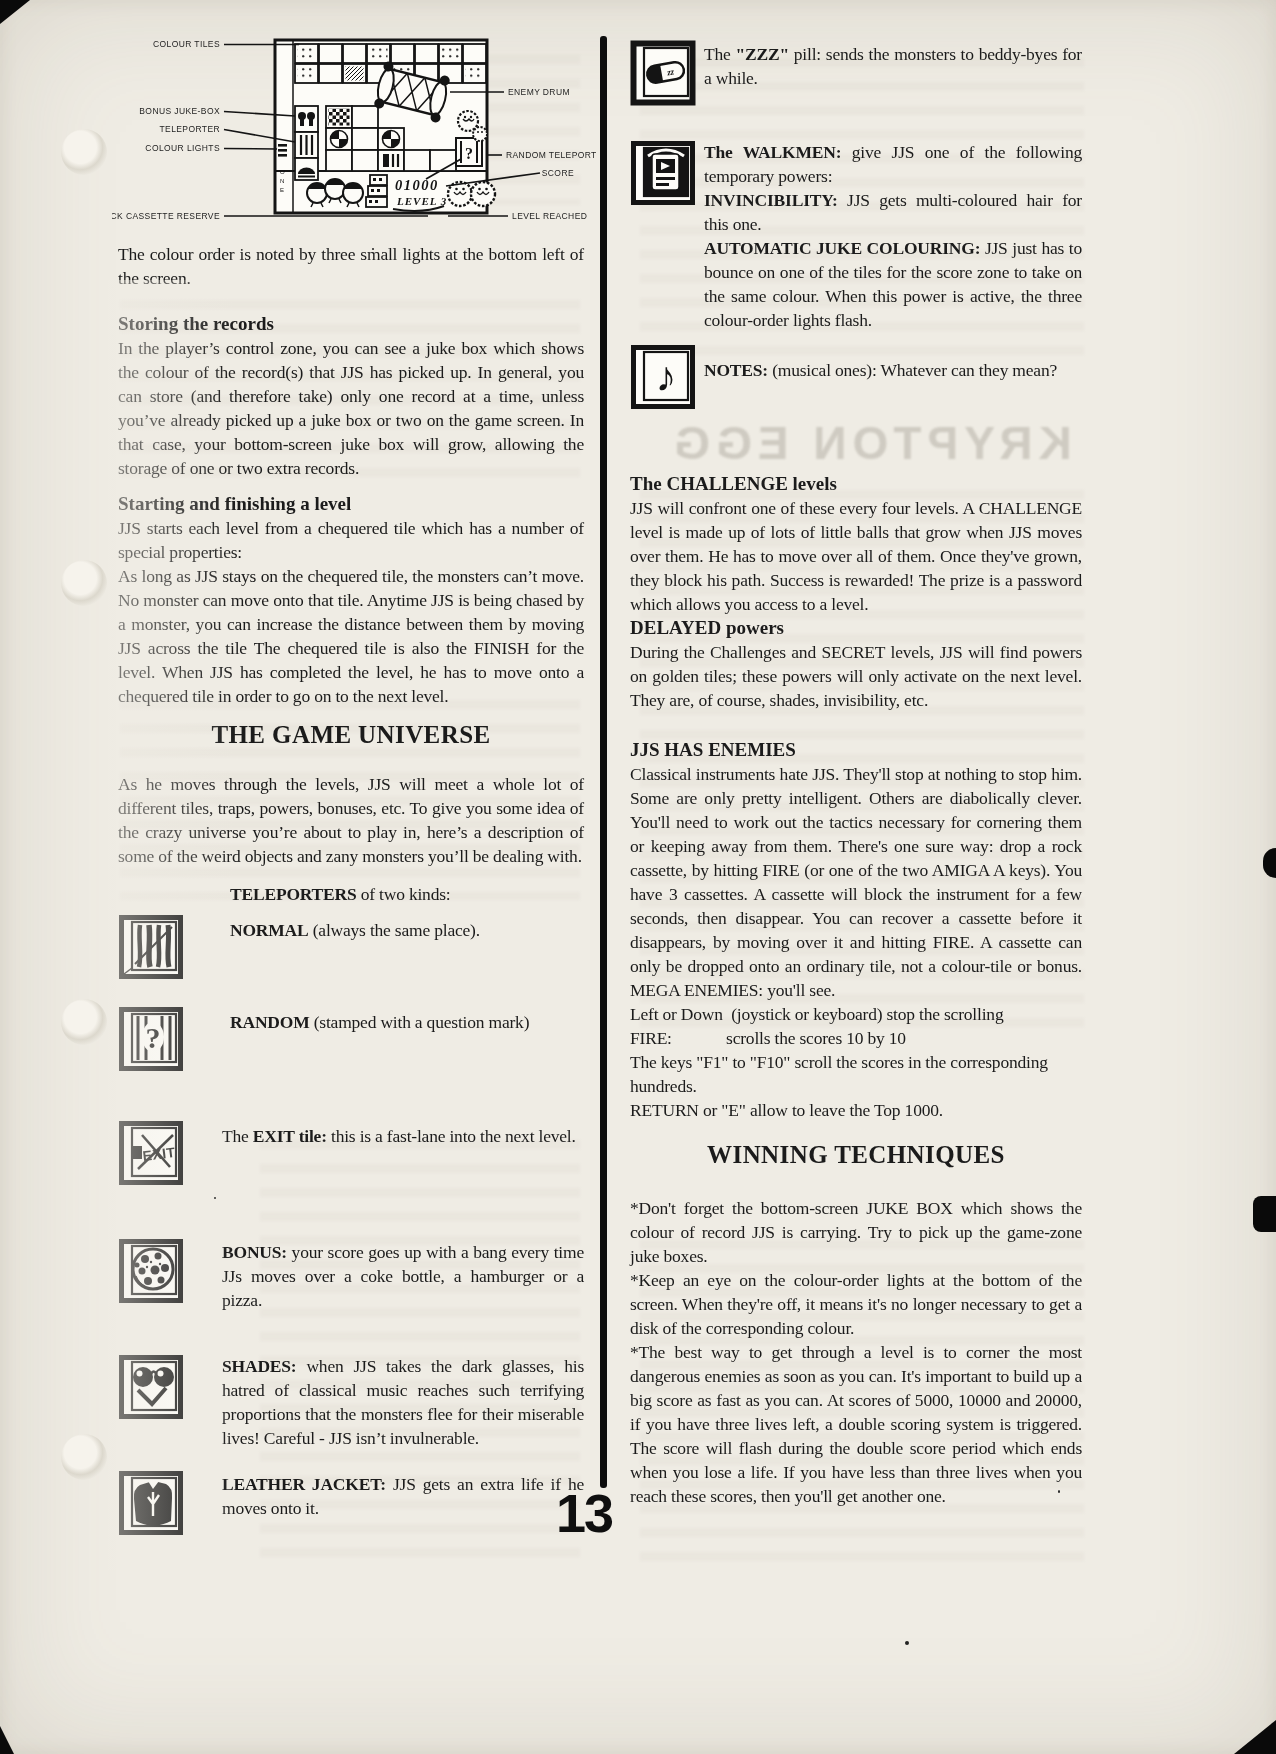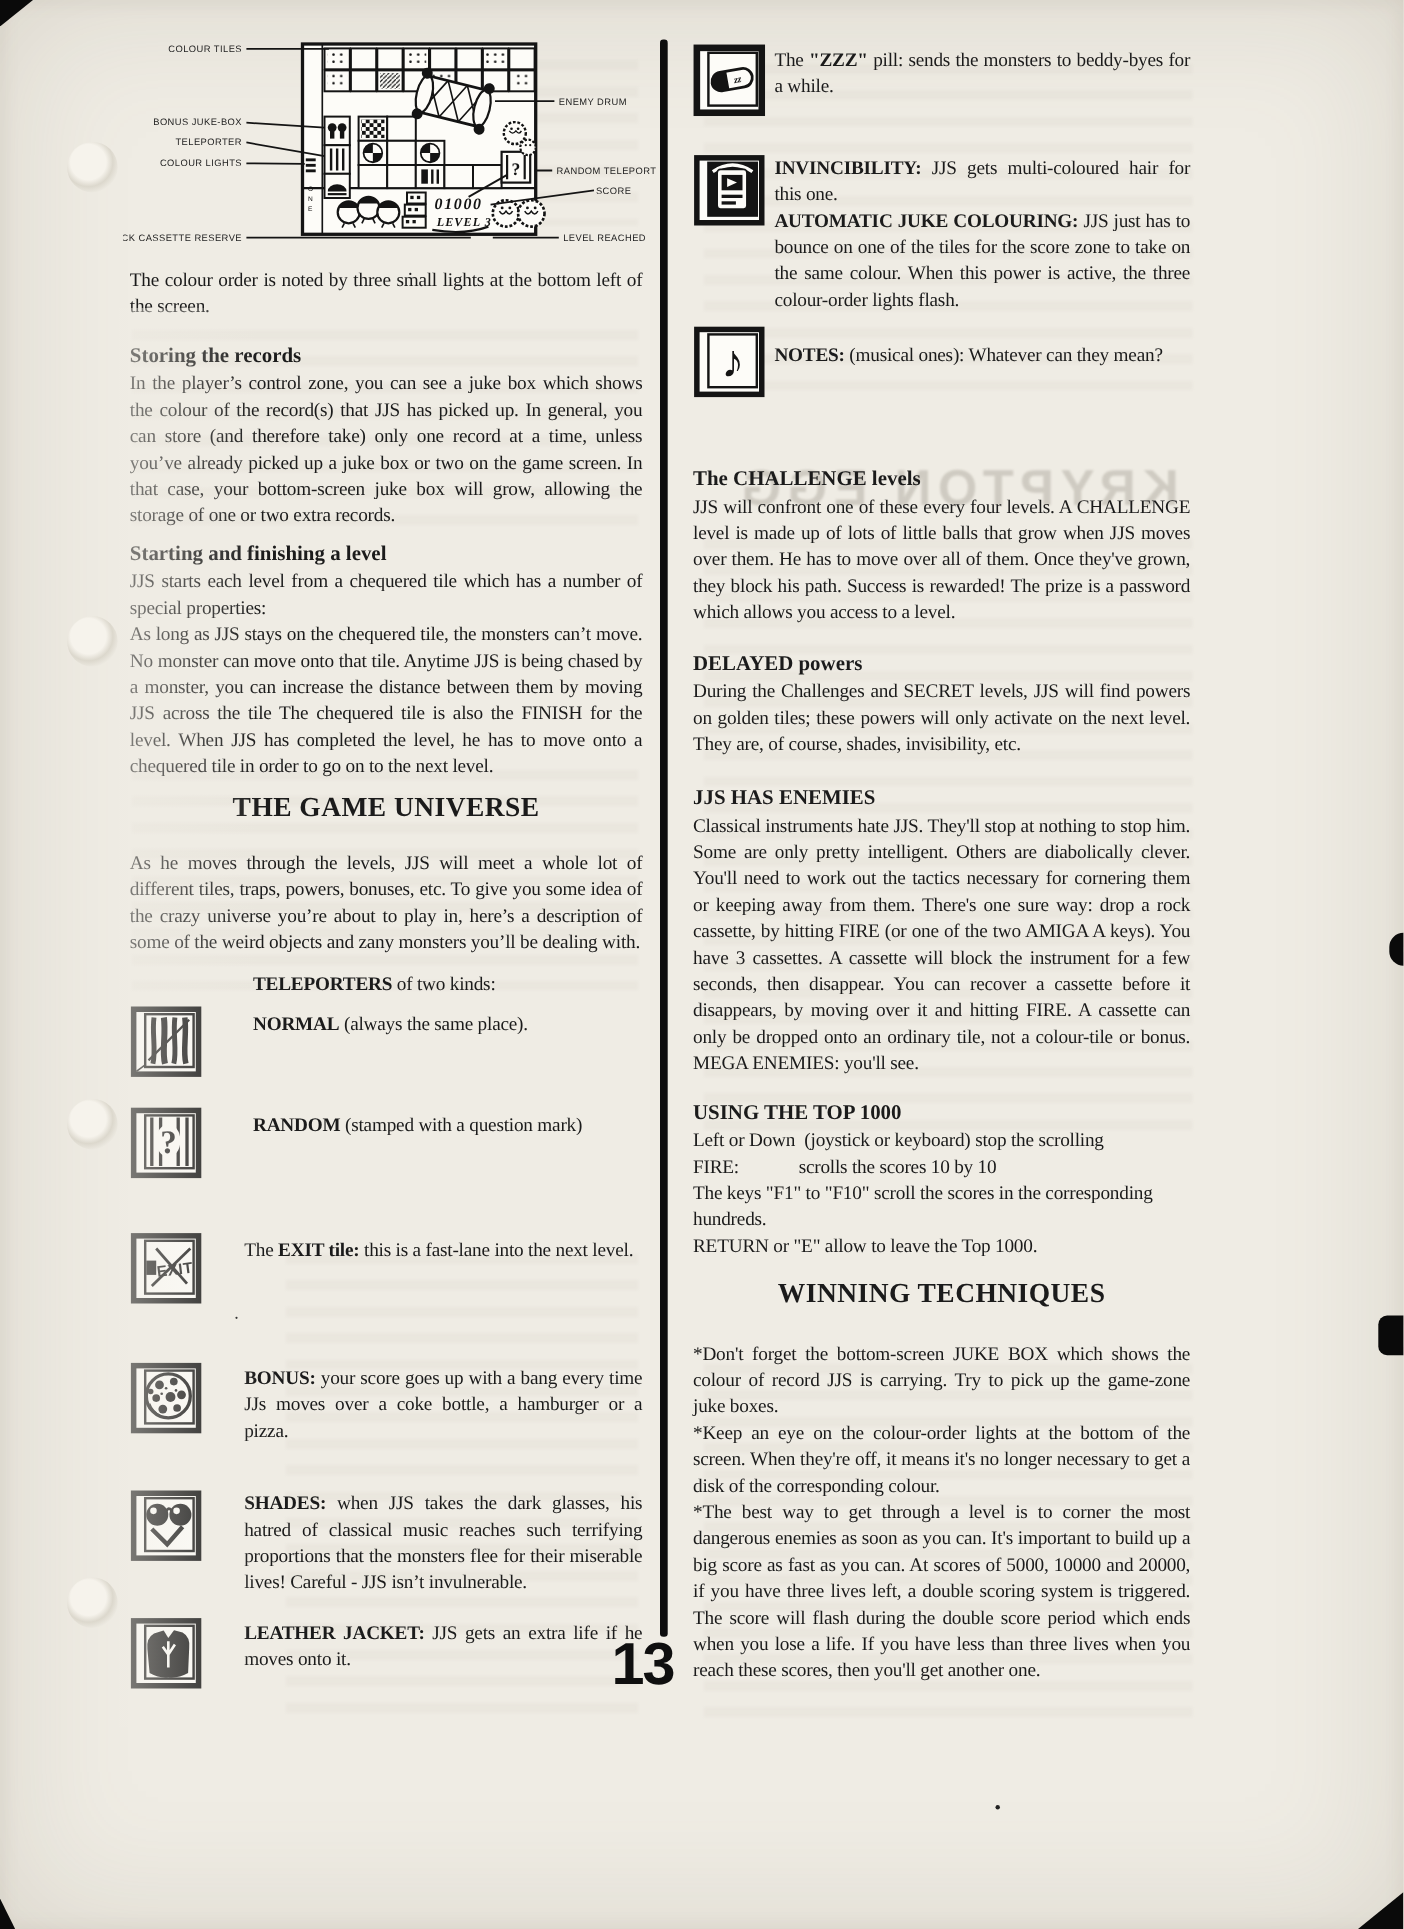--- a/index.html
+++ b/index.html
@@ -418,46 +418,46 @@
       <rect x="14" y="8" width="44" height="48" fill="#fdfcf8" stroke="#141414" stroke-width="2.2"></rect>
       <rect x="14.5" y="8.5" width="43" height="47" fill="#141414"></rect>
       <path d="M18 16 Q36 4 54 16" stroke="#fdfcf8" stroke-width="3" fill="none"></path>
       <rect x="22" y="14" width="27" height="36" rx="3" fill="#fdfcf8" stroke="#141414" stroke-width="1.5"></rect>
       <rect x="26" y="19" width="19" height="14" fill="#141414"></rect>
       <path d="M31 22 L40 26 L31 30 Z" fill="#fdfcf8"></path>
       <rect x="26" y="37" width="19" height="3" fill="#141414"></rect>
       <rect x="26" y="43" width="13" height="3" fill="#141414"></rect>
     </svg>
     <div class="txt">
+      <p><span class="b">The WALKMEN:</span><span> give JJS one of the following temporary powers:</span></p>
       <p><span class="b">INVINCIBILITY:</span><span> JJS gets multi-coloured hair for this one.</span></p>
       <p><span class="b">AUTOMATIC JUKE COLOURING:</span><span> JJS just has to bounce on one of the tiles for the score zone to take on the same colour. When this power is active, the three colour-order lights flash.</span></p>
     </div>
   </div>
 
   <div class="row" style="margin-bottom:62px;">
     <svg class="tile-svg" viewBox="0 0 66 66">
       <rect x="3.5" y="3.5" width="59" height="59" fill="#fdfcf8" stroke="#141414" stroke-width="5"></rect>
       <rect x="14" y="8" width="44" height="48" fill="#fdfcf8" stroke="#141414" stroke-width="2.2"></rect>
       <text x="36" y="47" text-anchor="middle" font-size="42" fill="#141414">♪</text>
     </svg>
     <p class="txt" style="margin-top:14px;">
       <span class="b">NOTES:</span><span> (musical ones): Whatever can they mean?</span>
     </p>
   </div>
 
   <h3>The CHALLENGE levels</h3>
   <p style="margin-bottom:0;">JJS will confront one of these every four levels. A CHALLENGE level is made up of lots of little balls that grow when JJS moves over them. He has to move over all of them. Once they've grown, they block his path. Success is rewarded! The prize is a password which allows you access to a level.</p>
 
-  <h3 style="margin-top:24px;">DELAYED powers</h3>
+  <h3 style="">DELAYED powers</h3>
   <p>During the Challenges and SECRET levels, JJS will find powers on golden tiles; these powers will only activate on the next level. They are, of course, shades, invisibility, etc.</p>
 
   <h3 style="margin-top:26px;">JJS HAS ENEMIES</h3>
   <p>Classical instruments hate JJS. They'll stop at nothing to stop him. Some are only pretty intelligent. Others are diabolically clever. You'll need to work out the tactics necessary for cornering them or keeping away from them. There's one sure way: drop a rock cassette, by hitting FIRE (or one of the two AMIGA A keys). You have 3 cassettes. A cassette will block the instrument for a few seconds, then disappear. You can recover a cassette before it disappears, by moving over it and hitting FIRE. A cassette can only be dropped onto an ordinary tile, not a colour-tile or bonus. MEGA ENEMIES: you'll see.</p>
 
-  <h3 style="margin-top:22px;">USING THE TOP 1000</h3>
   <p class="pre">Left or Down  (joystick or keyboard) stop the scrolling</p>
   <p class="pre">FIRE:             scrolls the scores 10 by 10</p>
   <p class="pre">The keys "F1" to "F10" scroll the scores in the corresponding hundreds.</p>
   <p class="pre">RETURN or "E" allow to leave the Top 1000.</p>
 
   <div class="h1" style="margin:16px 0 24px 0;">WINNING TECHNIQUES</div>
   <p>*Don't forget the bottom-screen JUKE BOX which shows the colour of record JJS is carrying. Try to pick up the game-zone juke boxes.</p>
   <p>*Keep an eye on the colour-order lights at the bottom of the screen. When they're off, it means it's no longer necessary to get a disk of the corresponding colour.</p>
   <p>*The best way to get through a level is to corner the most dangerous enemies as soon as you can. It's important to build up a big score as fast as you can. At scores of 5000, 10000 and 20000, if you have three lives left, a double scoring system is triggered. The score will flash during the double score period which ends when you lose a life. If you have less than three lives when you reach these scores, then you'll get another one.</p>
 </div>

